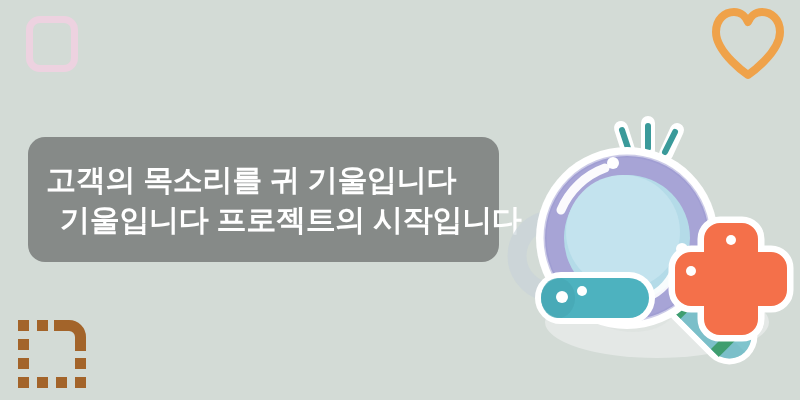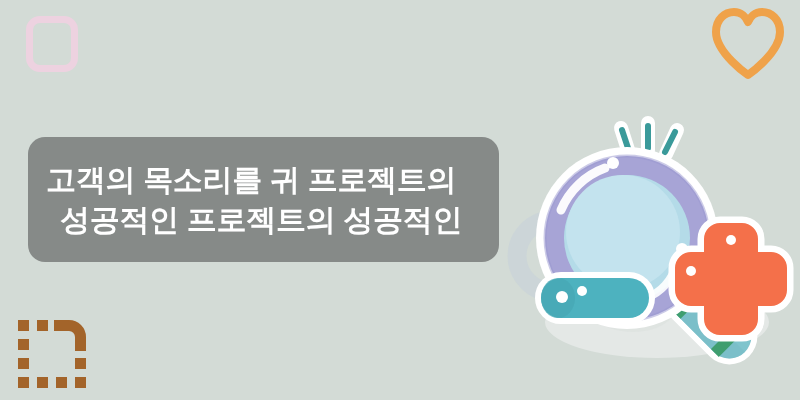--- a/index.html
+++ b/index.html
@@ -116,22 +116,22 @@
         <rect x="61" y="71" width="11" height="11"></rect>
 
         <rect x="61" y="52" width="11" height="11"></rect>
       </g>
 
       <path d="M40 19.5 H 55 A 11.5 11.5 0 0 1 66.5 31 V 45" fill="none" stroke="#a3642a" stroke-width="11" stroke-linecap="butt"></path>
     </svg>
   </div>
 
   <div id="text-panel">
-    <div class="headline" id="headline-line-1">고객의 목소리를 귀 프로젝트의</div>
-    <div class="headline" id="headline-line-2">성공적인 프로젝트의 성공적인</div>
+    <div class="headline" id="headline-line-1">고객의 목소리를 귀 기울입니다</div>
+    <div class="headline" id="headline-line-2">기울입니다 프로젝트의 시작입니다</div>
   </div>
 
   <div id="illustration">
     <svg width="295" height="260" viewBox="0 0 295 260" xmlns="http://www.w3.org/2000/svg">
 
       <circle cx="48" cy="146" r="36" fill="none" stroke="#c8d2d8" stroke-width="19" opacity="0.65"></circle>
 
       <ellipse cx="152" cy="212" rx="112" ry="36" fill="#e4e8e6"></ellipse>
       <ellipse cx="128" cy="198" rx="42" ry="24" fill="#dde2e0" opacity="0.8"></ellipse>
 

